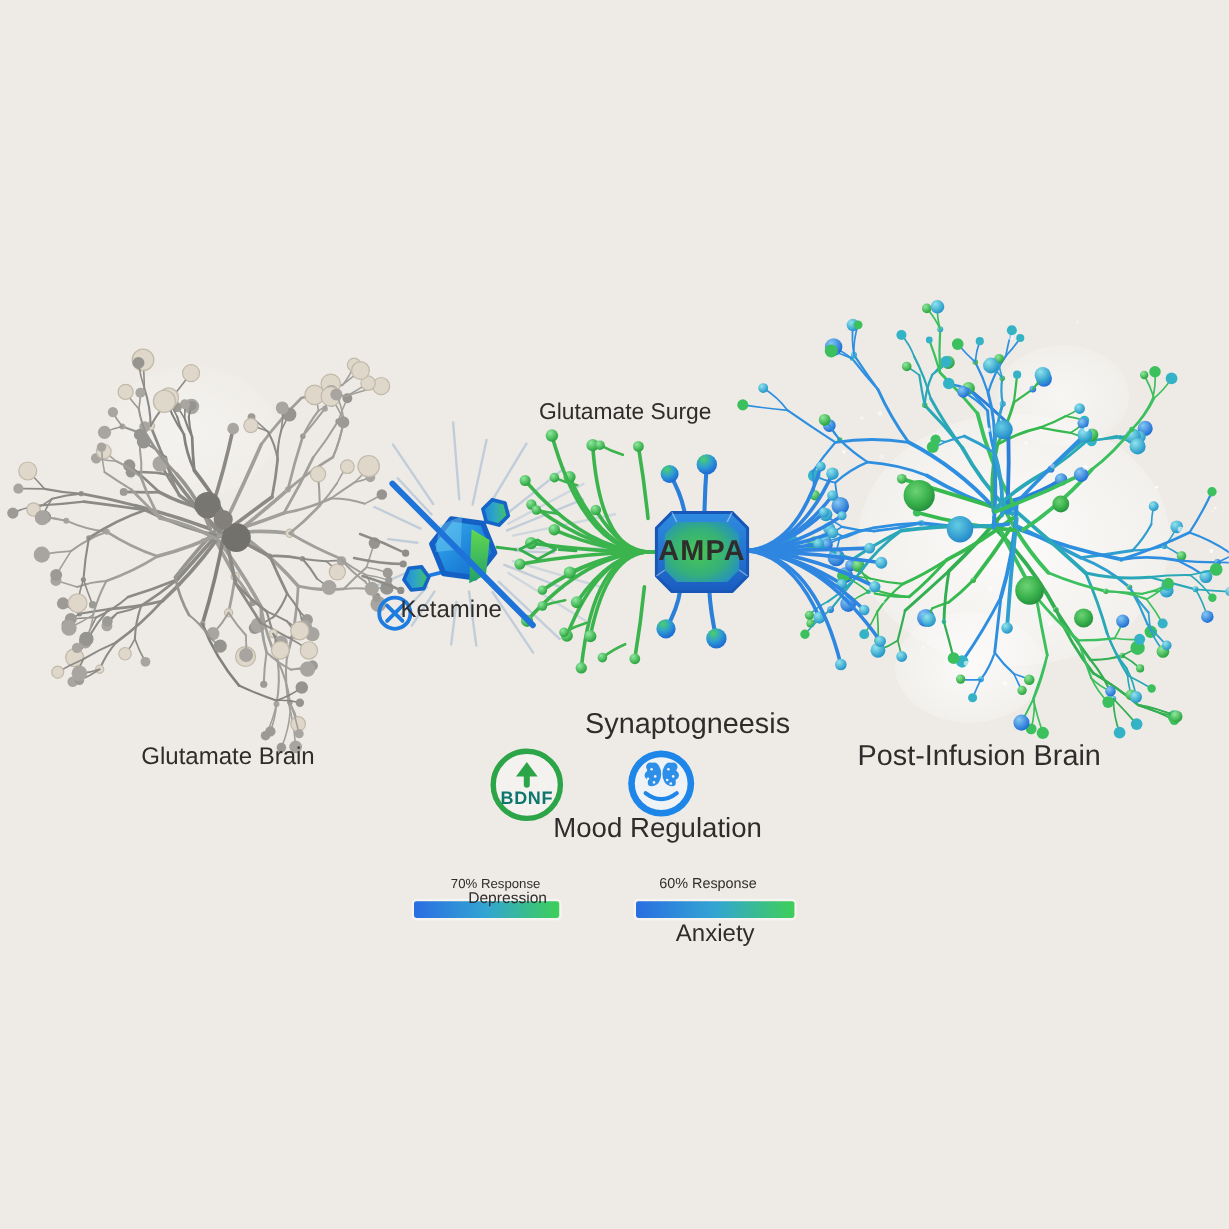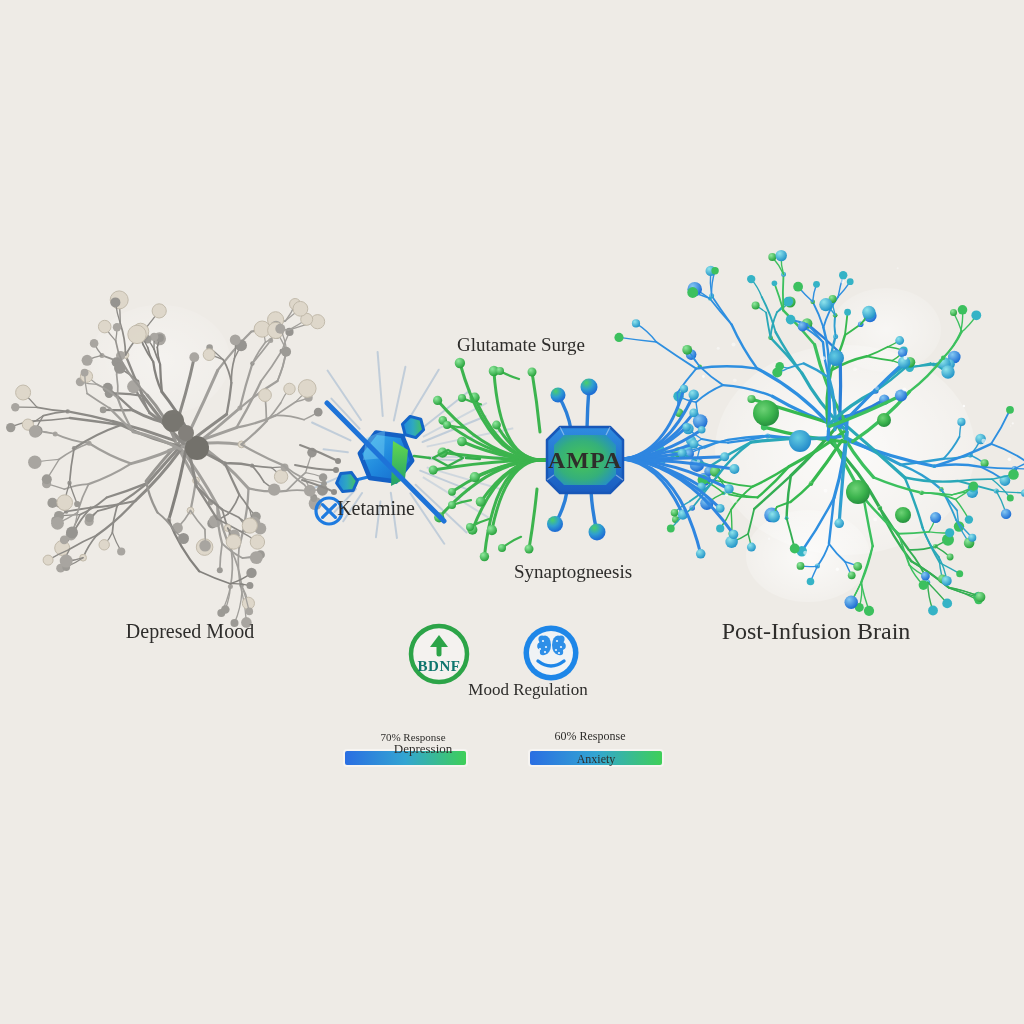--- a/index.html
+++ b/index.html
@@ -1,17 +1,17 @@
 <!DOCTYPE html>
 <html style="--bg: #EEEBE6; --text: #2E2D2B;"><head>
 <meta charset="utf-8">
 <style>
   html,body{margin:0;padding:0}
   body{width:1024px;height:1024px;overflow:hidden;background:var(--bg,#eeebe6)}
-  .stage{position:relative;width:817px;height:1024px;font-family:Liberation Serif, serif}
+  .stage{position:relative;width:817px;height:1024px;font-family:Liberation Sans, sans-serif}
   svg#art{position:absolute;left:0;top:0}
   .lbl{position:absolute;transform:translate(-50%,-50%);white-space:nowrap;color:var(--text,#2e2d2b);line-height:1.1}
   .bar{position:absolute;height:14px;border-radius:2px;box-shadow:0 0 0 2px rgba(255,255,255,.45)}
 </style>
 </head>
 <body>
 
 <div class="stage">
   <svg id="art" width="1024" height="1024" viewBox="0 0 1024 1024">
       <defs>
@@ -1026,26 +1026,26 @@
         <circle cx="561" cy="647" r="1.1" fill="#ffffff" opacity="0.9"></circle>
         <circle cx="556" cy="650" r="1.1" fill="#ffffff" opacity="0.9"></circle>
         <circle cx="559" cy="653" r="1.1" fill="#ffffff" opacity="0.9"></circle>
         <path d="M538 661 Q551 671 564 661" stroke="#1d86e8" stroke-width="3.4" stroke-linecap="round" fill="none"></path>
       </g>
     </svg>
 
   <div class="lbl" style="left:521px;top:345px;font-size:19px">Glutamate Surge</div>
   <div class="lbl" style="left:376px;top:508px;font-size:20px">Ketamine</div>
   <div class="lbl" style="left:585px;top:460px;font-size:24px;font-weight:700;letter-spacing:1px">AMPA</div>
-  <div class="lbl" style="left:573px;top:572px;font-size:19px">Synaptogneesis</div>
-  <div class="lbl" style="left:190px;top:631px;font-size:20px;font-weight:500">Depresed Mood</div>
+  <div class="lbl" style="left:573px;top:604px;font-size:24px">Synaptogneesis</div>
+  <div class="lbl" style="left:190px;top:631px;font-size:20px;font-weight:500">Glutamate Brain</div>
   <div class="lbl" style="left:816px;top:631px;font-size:24px;font-weight:500">Post-Infusion Brain</div>
   <div class="lbl" style="left:439px;top:666px;font-size:15px;font-weight:700;letter-spacing:.5px;color:#0f766e">BDNF</div>
-  <div class="lbl" style="left:528px;top:690px;font-size:17px">Mood Regulation</div>
+  <div class="lbl" style="left:548px;top:690px;font-size:23px">Mood Regulation</div>
 
   <div class="lbl" style="left:413px;top:737px;font-size:11px">70% Response</div>
   <div class="bar" style="left: 345px; top: 751px; width: 121px; background: linear-gradient(90deg, rgb(42, 110, 226) 0%, rgb(51, 165, 210) 50%, rgb(62, 207, 88) 100%);"></div>
   <div class="lbl" style="left:423px;top:749px;font-size:13px">Depression</div>
 
   <div class="lbl" style="left:590px;top:737px;font-size:12px">60% Response</div>
   <div class="bar" style="left: 530px; top: 751px; width: 132px; background: linear-gradient(90deg, rgb(42, 110, 226) 0%, rgb(51, 165, 210) 50%, rgb(62, 207, 88) 100%);"></div>
-  <div class="lbl" style="left:596px;top:760px;font-size:12px">Anxiety</div>
+  <div class="lbl" style="left:596px;top:778px;font-size:20px">Anxiety</div>
 </div>
 
 </body></html>

